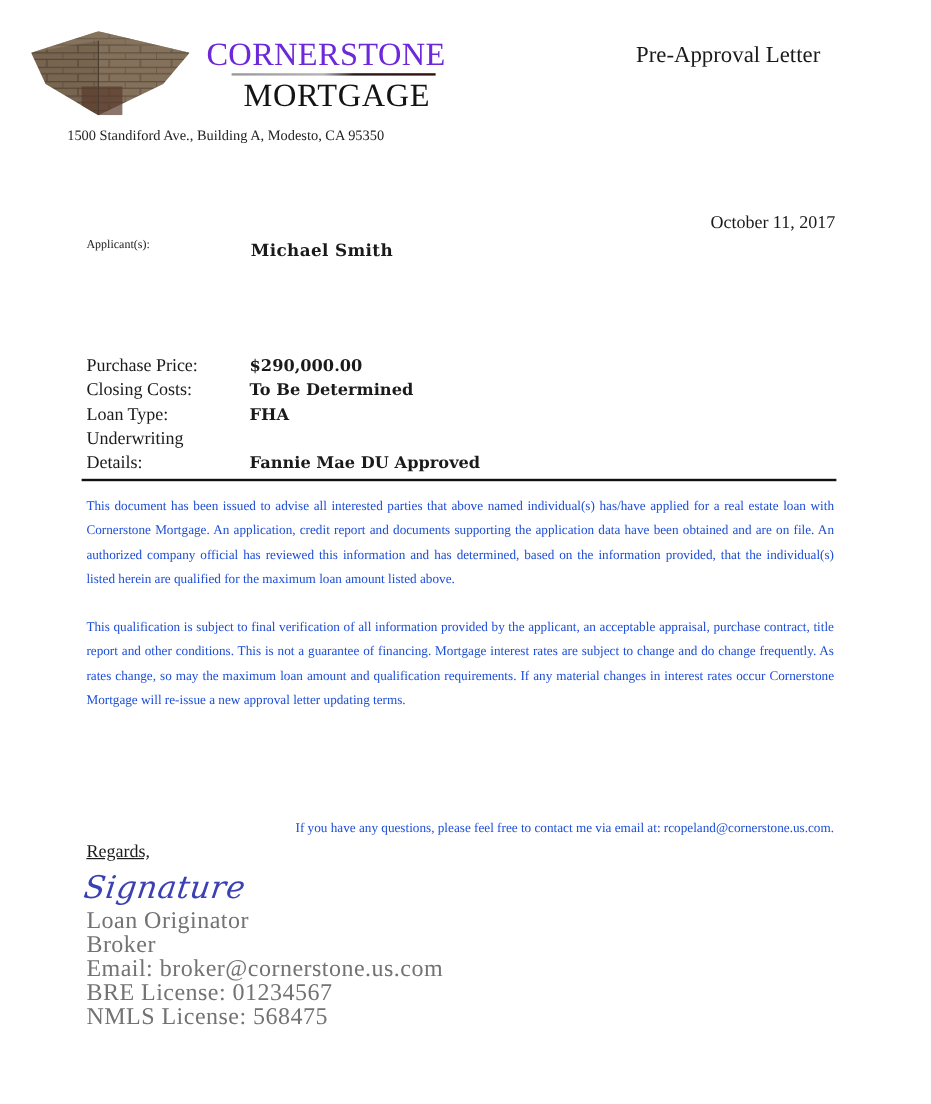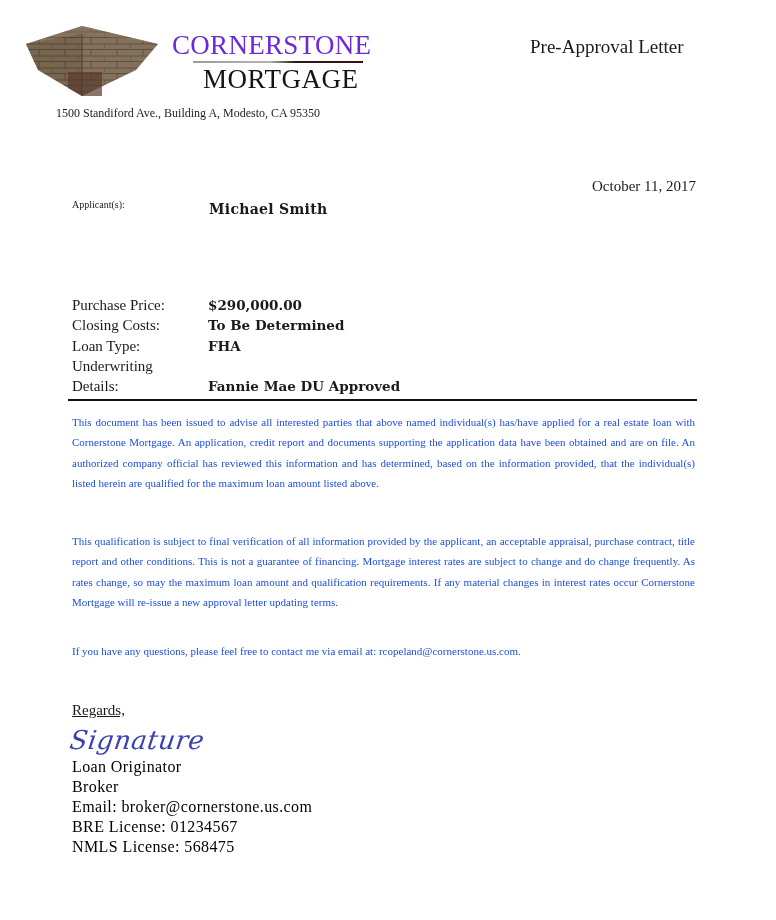--- a/index.html
+++ b/index.html
@@ -52,33 +52,33 @@
 
     .divider {
       left: 68px; top: 399px; width: 629px; height: 2px; background: #111;
     }
 
     .para {
       left: 72px; width: 623px; font-size: 11px; line-height: 20.3px;
       text-align: justify; color: #1d4ed8;
     }
     .para1 { top: 412px; }
-    .para2 { top: 531px; }
-    .para3 { top: 641px; text-align: left; white-space: nowrap; }
+    .para2 { top: 513px; }
+    .para3 { top: 680px; text-align: right; white-space: nowrap; }
 
     .regards { left: 72px; top: 702px; font-size: 15px; text-decoration: underline; }
     .signature {
       left: 70px; top: 725px; font-size: 26px; color: #3b40b2;
       font-style: italic; font-family: "DejaVu Serif", serif;
       letter-spacing: 0.5px; transform: skewX(-8deg); transform-origin: left;
       white-space: nowrap;
     }
     .sig-block {
-      left: 72px; top: 757px; font-size: 16px; line-height: 20.1px;
-      letter-spacing: 0.4px; color: #000000;
+      left: 72px; top: 757px; font-size: 20px; line-height: 20.1px;
+      letter-spacing: 0.4px; color: #737373;
     }
     .sig-line { white-space: nowrap; }
   </style>
 </head>
 <body>
 
 <div class="abs logo-icon">
   <svg width="132" height="70" viewBox="0 0 132 70">
     <defs>
       <pattern id="bricks" width="26" height="12" patternUnits="userSpaceOnUse">

